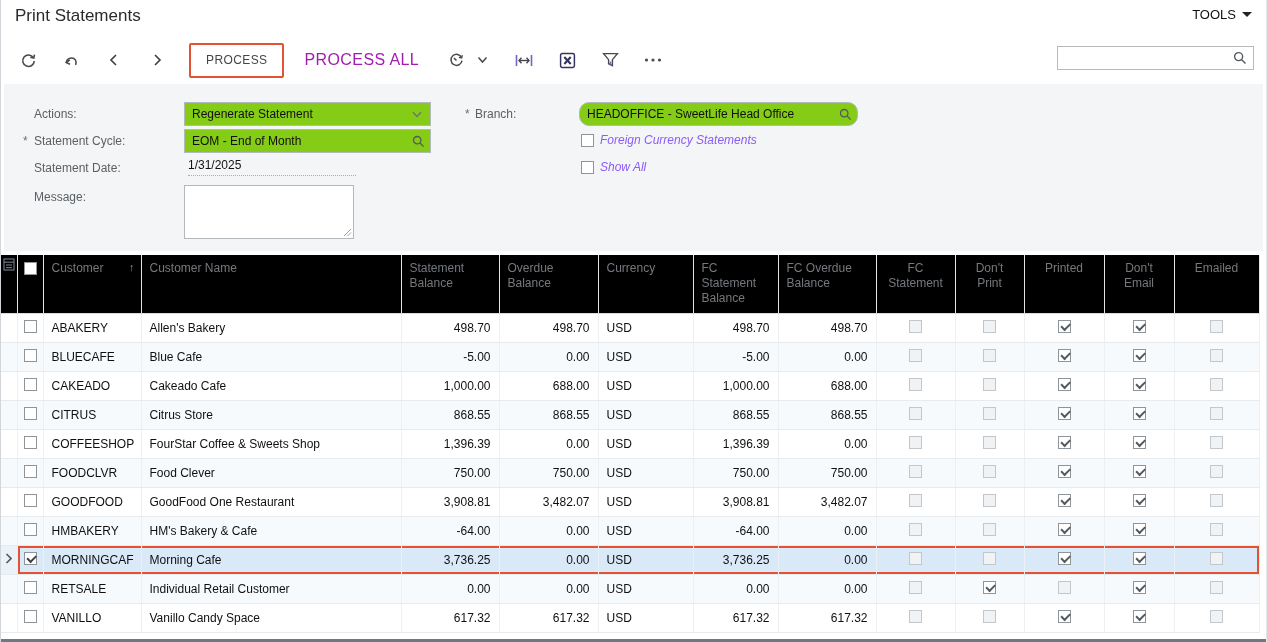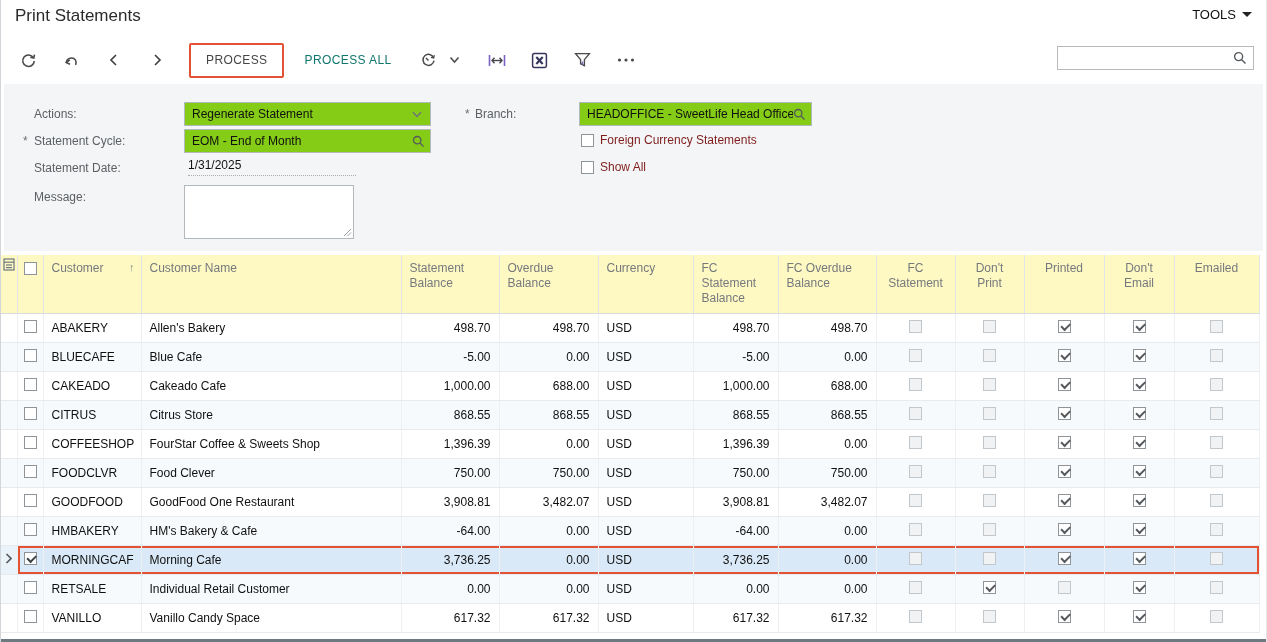--- a/index.html
+++ b/index.html
@@ -15,52 +15,52 @@
   .page-title { position:absolute; left:14px; top:6px; font-size:17px; color:#2b2b2b; }
   .tools { position:absolute; right:14px; top:7px; font-size:13px; color:#111; cursor:pointer; display:flex; align-items:center; gap:6px; }
   .tools .caret { width:0; height:0; border-left:5px solid transparent; border-right:5px solid transparent; border-top:5px solid #222; }
 
   
   .toolbar { position:absolute; left:14px; top:45px; right:12px; height:30px; display:flex; align-items:center; }
   .tb-btn { width:26px; height:26px; display:flex; align-items:center; justify-content:center; margin-right:17px; cursor:pointer; background:none; border:none; padding:0; }
   .tb-btn svg { display:block; }
   .btn-process { height:35px; padding:0 15px; background:#fff; border:2px solid var(--accent,#e25233); border-radius:2px;
     font-size:12px; letter-spacing:.4px; color:#454545; margin:0 6px 0 2px; cursor:pointer; font-family:inherit; }
-  .btn-process-all { height:28px; padding:0 14px; background:none; border:none; font-size:12px; letter-spacing:.4px; color:#0f766e; margin-right:10px; cursor:pointer; font-family:inherit; }
+  .btn-process-all { height:28px; padding:0 14px; background:none; border:none; font-size:16px; letter-spacing:.4px; color:#a21caf; margin-right:10px; cursor:pointer; font-family:inherit; }
   .caret-btn { width:18px; height:26px; margin-right:20px; display:flex; align-items:center; justify-content:center; cursor:pointer; background:none; border:none; padding:0; }
   .search-box { position:absolute; right:0; top:1px; width:197px; height:24px; border:1px solid #b6babd; background:#fff; display:flex; align-items:center; }
   .search-box input { flex:1; border:none; outline:none; height:20px; font-size:12px; padding:0 4px 0 8px; font-family:inherit; background:transparent; }
   .search-box .mag { margin-right:6px; }
 
   
   .form-panel { position:absolute; left:3px; right:3px; top:84px; height:167px; background:#f4f5f6; }
   .flabel { position:absolute; font-size:12px; color:#5c6064; }
   .req { position:absolute; font-size:12px; color:#6b6f73; }
   .field { position:absolute; height:24px; background:#84cc16; border:1px solid #b3b8bc; display:flex; align-items:center; font-size:12px; color:#111; cursor:pointer; }
   .field .val { flex:1; padding:0 4px 0 7px; white-space:nowrap; overflow:hidden; }
   .field .dd-caret { margin-right:8px; }
   .field .mag { margin-right:5px; flex:0 0 auto; }
   .date-val { position:absolute; font-size:12px; color:#111; border-bottom:1px dotted #a9aeb2; padding-bottom:3px; }
   .msg-area { position:absolute; background:#fff; border:1px solid #b3b8bc; }
   .msg-area textarea { width:100%; height:100%; border:none; resize:none; outline:none; font-family:inherit; font-size:12px; padding:3px 5px; background:transparent; }
   .resize-grip { position:absolute; right:1px; bottom:1px; }
-  .form-cb { position:absolute; display:flex; align-items:center; gap:6px; font-size:12px; color:#7f1d1d; cursor:pointer; }
+  .form-cb { position:absolute; display:flex; align-items:center; gap:6px; font-size:12px; color:#8b5cf6; cursor:pointer;font-style:italic; }
 
   
   .cb { display:inline-block; width:13px; height:13px; border:1px solid #8f9499; background:#fff; position:relative; flex:0 0 auto; }
   .cb.dis { border-color:#c2c7cb; background:#f1f2f3; }
   .cb.on { background:#fff; border-color:#8f9499; }
   .cb.on::after { content:""; position:absolute; left:2px; top:2.5px; width:7px; height:3.5px;
     border-left:2px solid #3f4347; border-bottom:2px solid #3f4347; transform:rotate(-45deg); }
   .cb.dis.on::after { border-color:#55595d; }
 
   
   .grid-wrap { position:absolute; left:0; top:255px; right:0; bottom:3px; overflow:hidden; }
   table { border-collapse:collapse; table-layout:fixed; width:1258px; font-size:12px; }
-  thead th { background:#fef9c3; color:#75797d; font-weight:normal; vertical-align:top; text-align:left;
+  thead th { background:#000000; color:#75797d; font-weight:normal; vertical-align:top; text-align:left;
     padding:6px 8px 0 8px; border-right:1px solid #e1e5e8; border-bottom:1px solid #d7dce0; height:58px; line-height:15px; cursor:pointer; }
   thead th.num { text-align:left;margin-left:20px; }
   thead th.ctr { text-align:center; }
   thead th.tight { padding:3px 1px 0 2px; text-align:center; }
   th.cust-h { position:relative; }
   th.cust-h .sort { position:absolute; right:6px; top:5px; font-size:11px; color:#8a8e92; }
   tbody td { height:29px; padding:0 8px; border-right:1px solid #edf0f2; border-bottom:1px solid #e7ebee; color:#101010; overflow:hidden; white-space:nowrap; }
   tbody td.num { text-align:right; }
   tbody td.ctr { text-align:center; padding:0; }
   tbody td.ind { padding:0; text-align:center; }
@@ -181,21 +181,21 @@
   <div class="msg-area" style="left:180px; top:101px; width:170px; height:54px;">
     <textarea style=""></textarea>
     <svg class="resize-grip" width="9" height="9" viewBox="0 0 9 9">
       <line x1="1" y1="8" x2="8" y2="1" stroke="#9aa0a4" stroke-width="1"></line>
       <line x1="4.5" y1="8" x2="8" y2="4.5" stroke="#9aa0a4" stroke-width="1"></line>
     </svg>
   </div>
 
   <span class="req" style="left:461px; top:23px;">*</span>
   <span class="flabel" style="left:471px; top:23px;">Branch:</span>
-  <div class="field" style="left:575px; top:18px; width:233px;">
+  <div class="field" style="left:575px; top:18px; width:279px;border-radius:10px;">
     <span class="val">HEADOFFICE - SweetLife Head Office</span>
     <svg class="mag" width="13" height="13" viewBox="0 0 14 14">
       <circle cx="5.6" cy="5.6" r="4" fill="none" stroke="#55595d" stroke-width="1.4"></circle>
       <line x1="8.7" y1="8.7" x2="12.5" y2="12.5" stroke="#55595d" stroke-width="1.4"></line>
     </svg>
   </div>
 
   <label class="form-cb" style="left:577px; top:49px;">
     <span class="cb"></span>
     <span>Foreign Currency Statements</span>

